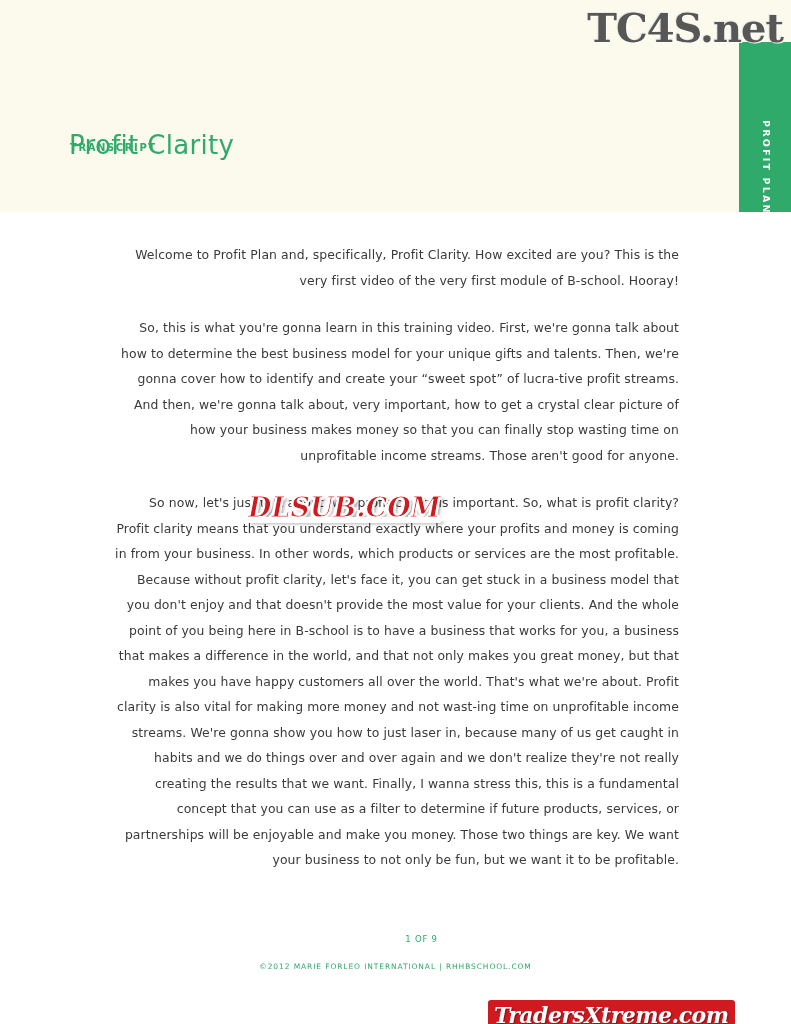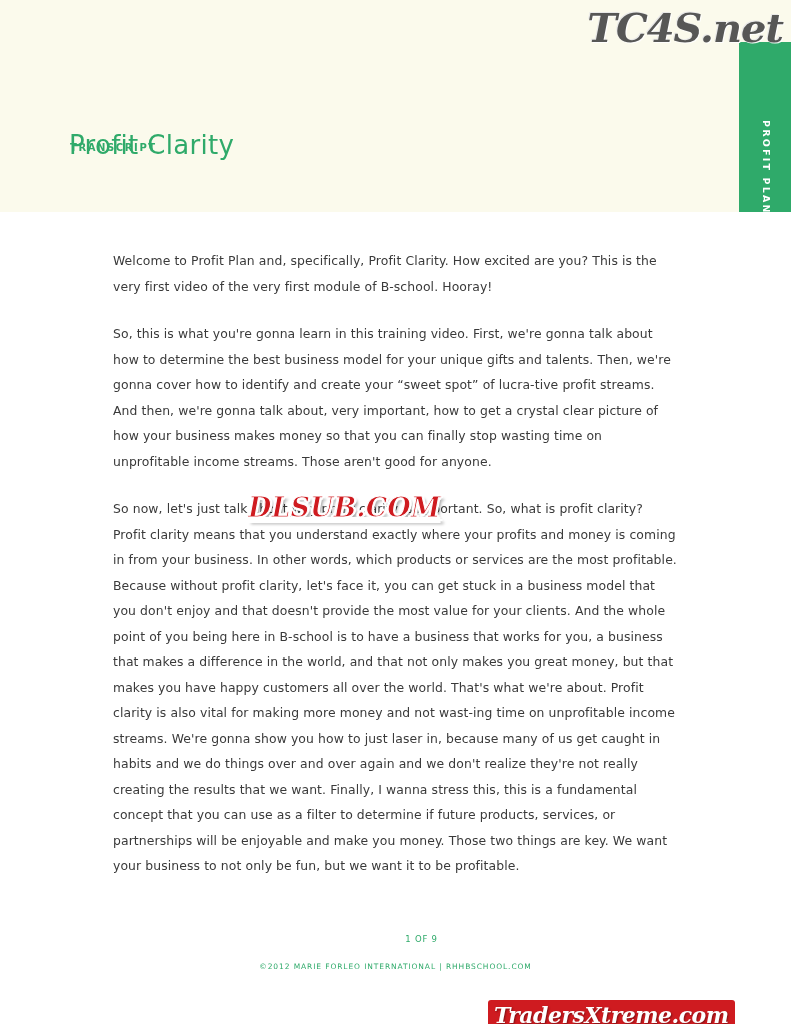--- a/index.html
+++ b/index.html
@@ -70,22 +70,22 @@
   .body-copy {
     position: absolute;
     left: 113px;
     top: 238px;
     width: 566px;
   }
   .para {
     font-size: 12.4px;
     line-height: 25.5px;
     color: #3a3a3a;
-    margin: 10px 0 22px 0;
-    text-align: left;
+    margin: 4px 0 22px 0;
+    text-align: right;
     letter-spacing: 0.1px;
   }
   .para:last-child { margin-bottom: 0; }
 
   
   .page-number {
     position: absolute;
     left: 0;
     top: 934px;
     width: 791px;
@@ -107,21 +107,20 @@
   }
 
   
   .wm-topright {
     position: absolute;
     right: 8px;
     top: 4px;
     font-family: "DejaVu Serif", "Liberation Serif", serif;
     font-size: 40px;
     font-weight: bold;
-    font-style: italic;
     color: #4a4a4a;
     text-shadow: 1px 1px 0 #ffffff, -1px -1px 0 #e8e8e8;
     letter-spacing: -1px;
     opacity: 0.92;
   }
   .wm-center {
     position: absolute;
     left: 248px;
     top: 492px;
     font-family: "DejaVu Serif", "Liberation Serif", serif;

